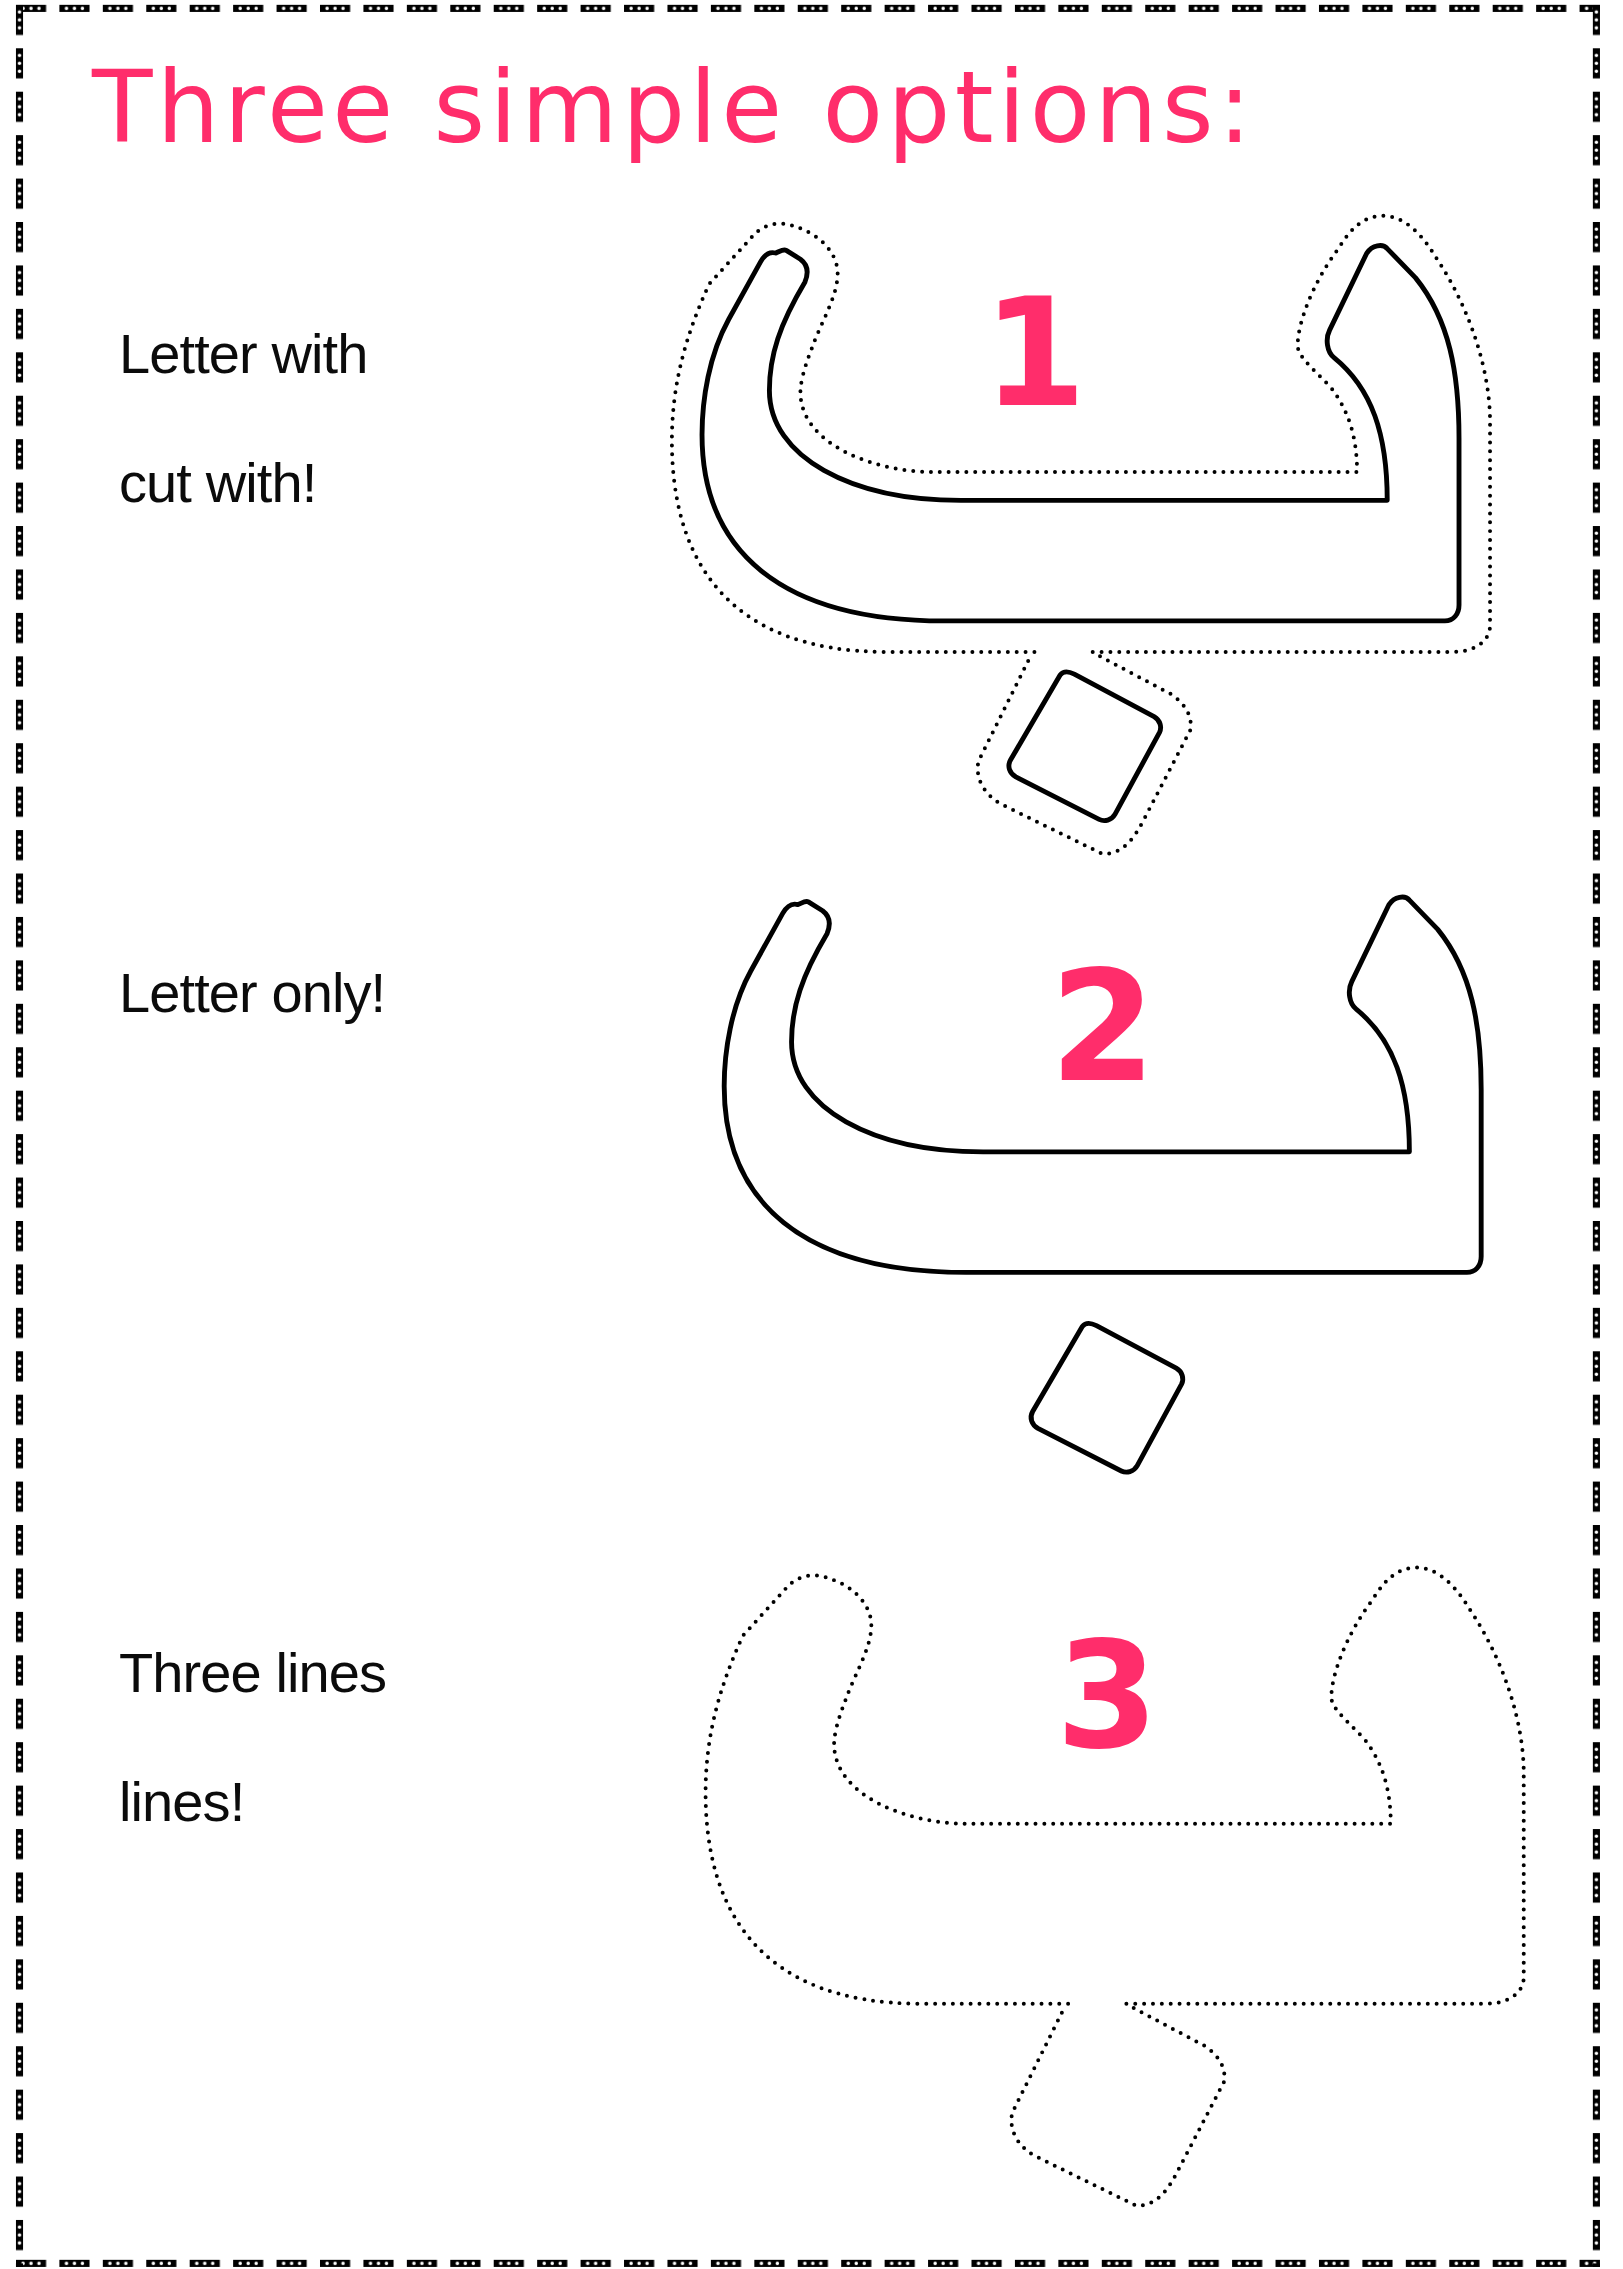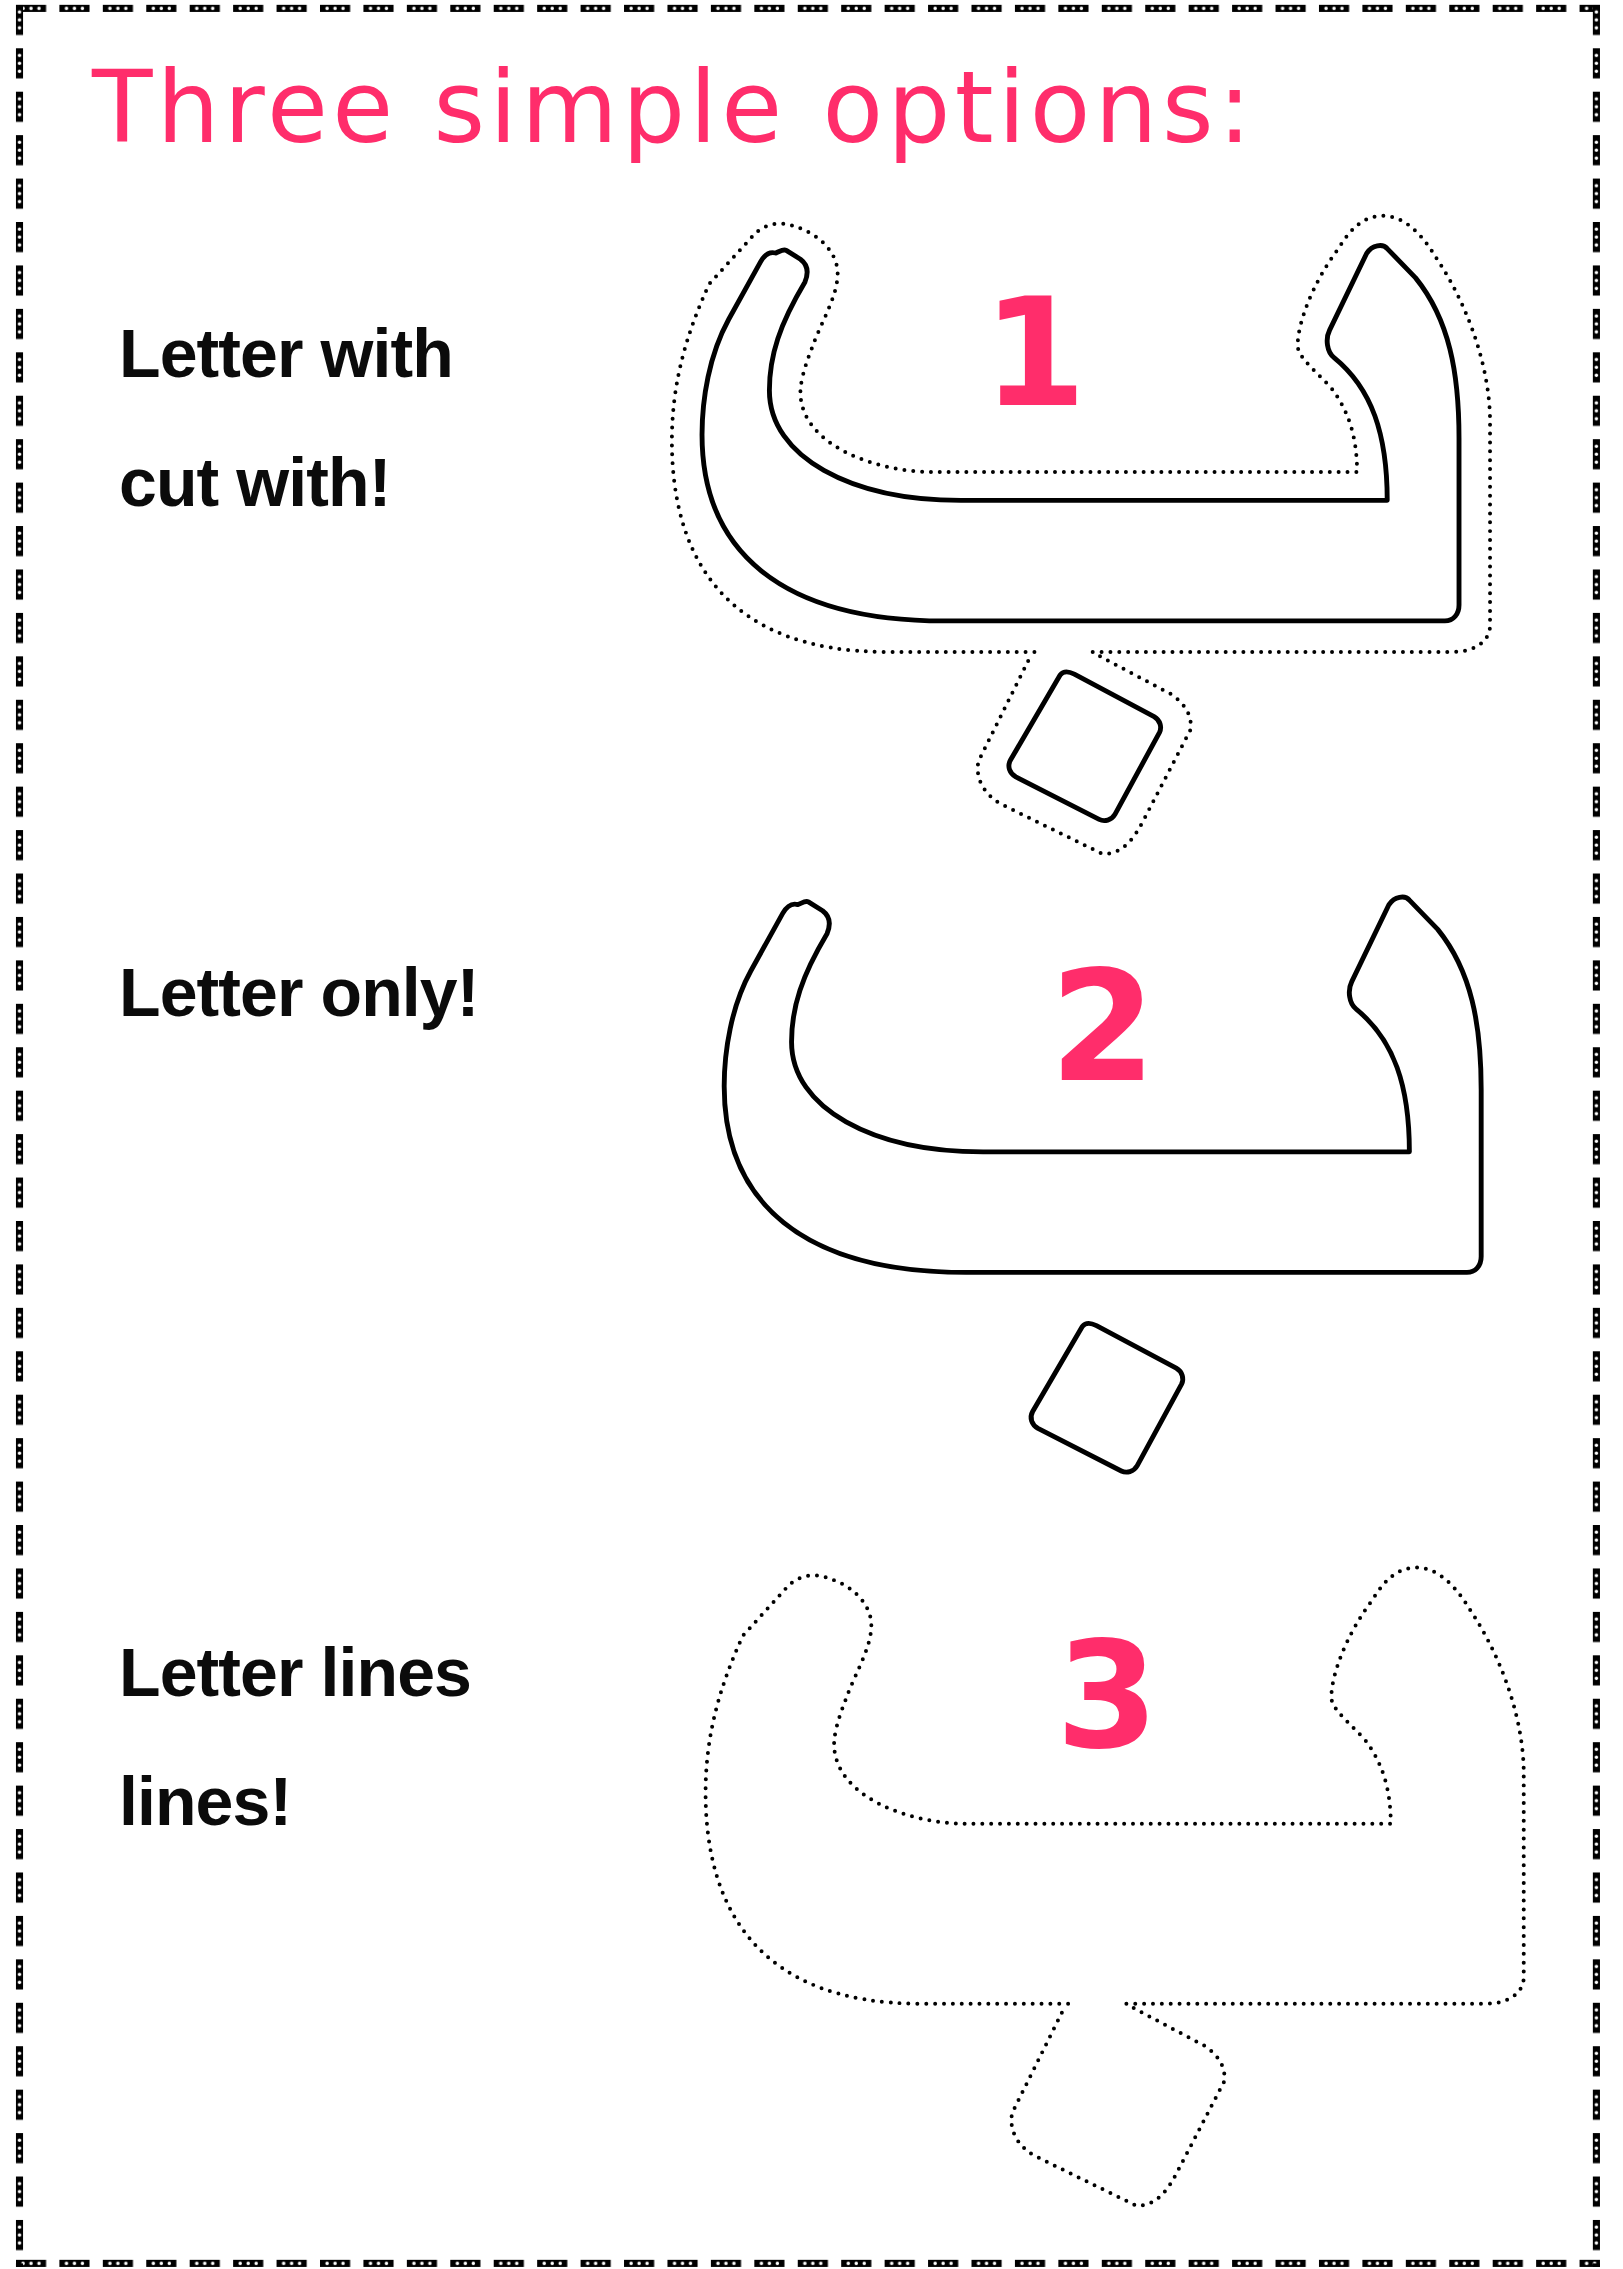--- a/index.html
+++ b/index.html
@@ -9,22 +9,22 @@
   .title {
     position: absolute; left: 92px; top: 50px;
     font-family: "DejaVu Sans", sans-serif;
     font-size: 99px; line-height: 115px; letter-spacing: 4.4px;
     color: #FF2D6B; white-space: nowrap; margin: 0;
     font-weight: normal;
   }
   .option-label {
     position: absolute; left: 119px;
     font-family: "Liberation Sans", sans-serif;
-    font-size: 68px; line-height: 129px; color: #0b0b0b;
-    margin: 0; font-weight: bold; letter-spacing: -0.9px;
+    font-size: 56px; line-height: 129px; color: #0b0b0b;
+    margin: 0; font-weight: normal; letter-spacing: -0.9px;
   }
   .letters-svg { position: absolute; left: 0; top: 0; }
   .num {
     font-family: "DejaVu Sans", sans-serif;
     font-weight: bold; fill: #FF2D6B;
   }
 </style>
 </head>
 <body>
 
@@ -68,21 +68,21 @@
   <div class="option-label" style="top:289px;">
     <div>Letter with</div>
     <div>cut with!</div>
   </div>
 
   <div class="option-label" style="top:928px;">
     <div>Letter only!</div>
   </div>
 
   <div class="option-label" style="top:1608px;">
-    <div>Letter lines</div>
+    <div>Three lines</div>
     <div>lines!</div>
   </div>
 
   <svg class="letters-svg" width="1623" height="2270" viewBox="0 0 1831 2560">
     <defs>
 
       <path id="baaBody" d="
         M 875 285
         C 868 283, 862 288, 858 295
         L 822 360

